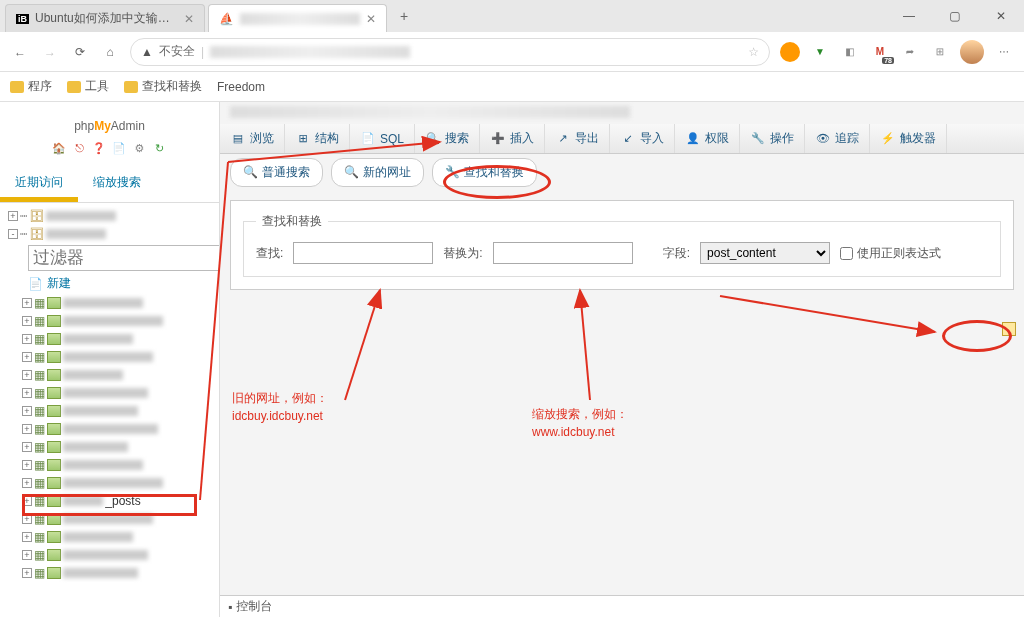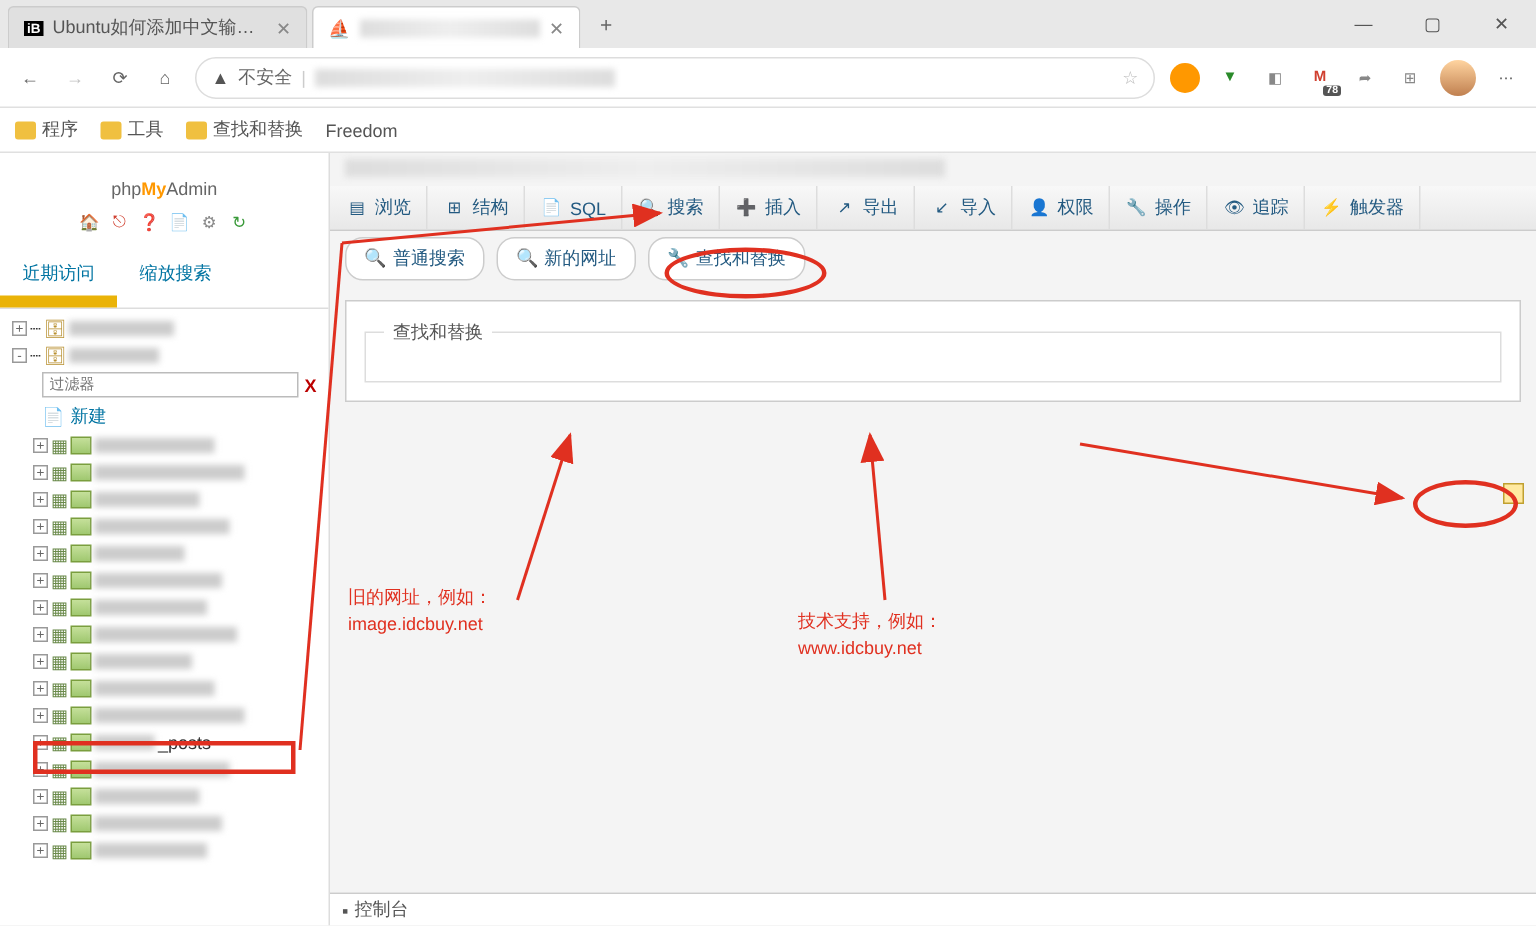--- a/index.html
+++ b/index.html
@@ -25,28 +25,28 @@
 .sidebar{width:220px;background:#fff;display:flex;flex-direction:column;border-right:1px solid #ddd}
 .logo{text-align:center;padding:8px 0}
 .logo-text{font-size:22px;font-weight:normal}
 .logo-php{color:#666}
 .logo-my{color:#ff9800;font-weight:bold}
 .logo-admin{color:#666}
 .mini-icons{display:flex;justify-content:center;gap:4px;margin-top:4px}
 .mini-ico{width:16px;height:16px;display:flex;align-items:center;justify-content:center;font-size:11px}
 .side-tabs{display:flex;border-bottom:1px solid #ddd;margin-top:4px}
 .side-tab{padding:6px 15px;color:#0074a2}
-.side-tab.active{border-bottom:8px solid #eab308}
+.side-tab.active{border-bottom:5px solid #eab308}
 .tree{flex:1;overflow:auto;padding:4px 4px 4px 8px}
 .tree-row{display:flex;align-items:center;gap:2px;padding:2px 0;height:18px}
 .tree-toggle{width:10px;height:10px;border:1px solid #999;display:flex;align-items:center;justify-content:center;font-size:9px;line-height:1;color:#666;background:#fff}
 .table-ico{display:inline-block;width:14px;height:12px;border:1px solid #7a9e3e;background:linear-gradient(#c5e09a,#a0c870)}
 .blur-name{display:inline-block;height:10px;background:#ccc;filter:blur(2px)}
 .filter-box{display:flex;align-items:center;margin:2px 0 2px 20px}
-.filter-box input{flex:1;border:1px solid #bbb;padding:2px 4px;font-size:10px}
+.filter-box input{flex:1;border:1px solid #bbb;padding:2px 4px;font-size:17px}
 .filter-box .clear{width:16px;color:#b00;font-weight:bold;text-align:center}
 .new-db{display:flex;align-items:center;gap:4px;margin-left:20px;padding:2px 0;color:#0074a2}
 .main{flex:1;background:#f4f4f4;display:flex;flex-direction:column;position:relative}
 .menubar{height:30px;background:linear-gradient(#f8f8f8,#e8e8e8);border-bottom:1px solid #ccc;display:flex;align-items:center}
 .menu-item{display:flex;align-items:center;gap:4px;padding:0 10px;height:100%;color:#235a81;border-right:1px solid #ddd}
 .titlebar-right{margin-left:auto;display:flex}
 .win-btn{width:46px;height:32px;display:flex;align-items:center;justify-content:center;color:#555}
 .search-tabs{height:36px;display:flex;align-items:center;padding:0 10px;gap:8px;background:#f4f4f4}
 .search-tab{display:flex;align-items:center;gap:4px;padding:5px 12px;border:1px solid #ccc;border-radius:12px;background:#fff;color:#235a81}
 .form-panel{margin:10px;border:1px solid #ccc;background:#fff}
@@ -319,20 +319,32 @@
         </div>
       <div class="search-tab">
           <span>🔧</span>
           <span>查找和替换</span>
         </div>
     </div>
 
     <div class="form-panel">
       <fieldset class="fieldset">
         <legend>查找和替换</legend>
+        <div class="form-row">
+          <label>查找:</label>
+          <input type="text" style="">
+          <label>替换为:</label>
+          <input type="text" style="">
+          <label style="margin-left:20px">字段:</label>
+          <select><option>post_content</option></select>
+          <label style="display:flex;align-items:center;gap:4px">
+              <input type="checkbox" style="">
+              <span>使用正则表达式</span>
+            </label>
+        </div>
       </fieldset>
     </div>
 
     <div class="bookmark-open"></div>
 
     <div class="console" style="margin-top:auto">
       <span>▪</span>
       <span>控制台</span>
     </div>
   </div>
@@ -350,18 +362,18 @@
     </defs>
   <line x1="200" y1="500" x2="228" y2="162" stroke="#e03020" stroke-width="2"></line>
   <line x1="228" y1="162" x2="440" y2="142" stroke="#e03020" stroke-width="2" marker-end="url(#ah)"></line>
   <line x1="345" y1="400" x2="380" y2="290" stroke="#e03020" stroke-width="2" marker-end="url(#ah)"></line>
   <line x1="590" y1="400" x2="580" y2="290" stroke="#e03020" stroke-width="2" marker-end="url(#ah)"></line>
   <line x1="720" y1="296" x2="935" y2="332" stroke="#e03020" stroke-width="2" marker-end="url(#ah)"></line>
 </svg>
 
 <div class="annot" style="left:232px;top:389px">
   <div>旧的网址，例如：</div>
-  <div>image.idcbuy.net</div>
+  <div>idcbuy.idcbuy.net</div>
 </div>
 <div class="annot" style="left:532px;top:405px">
-  <div>技术支持，例如：</div>
+  <div>缩放搜索，例如：</div>
   <div>www.idcbuy.net</div>
 </div>
 
 </body></html>

